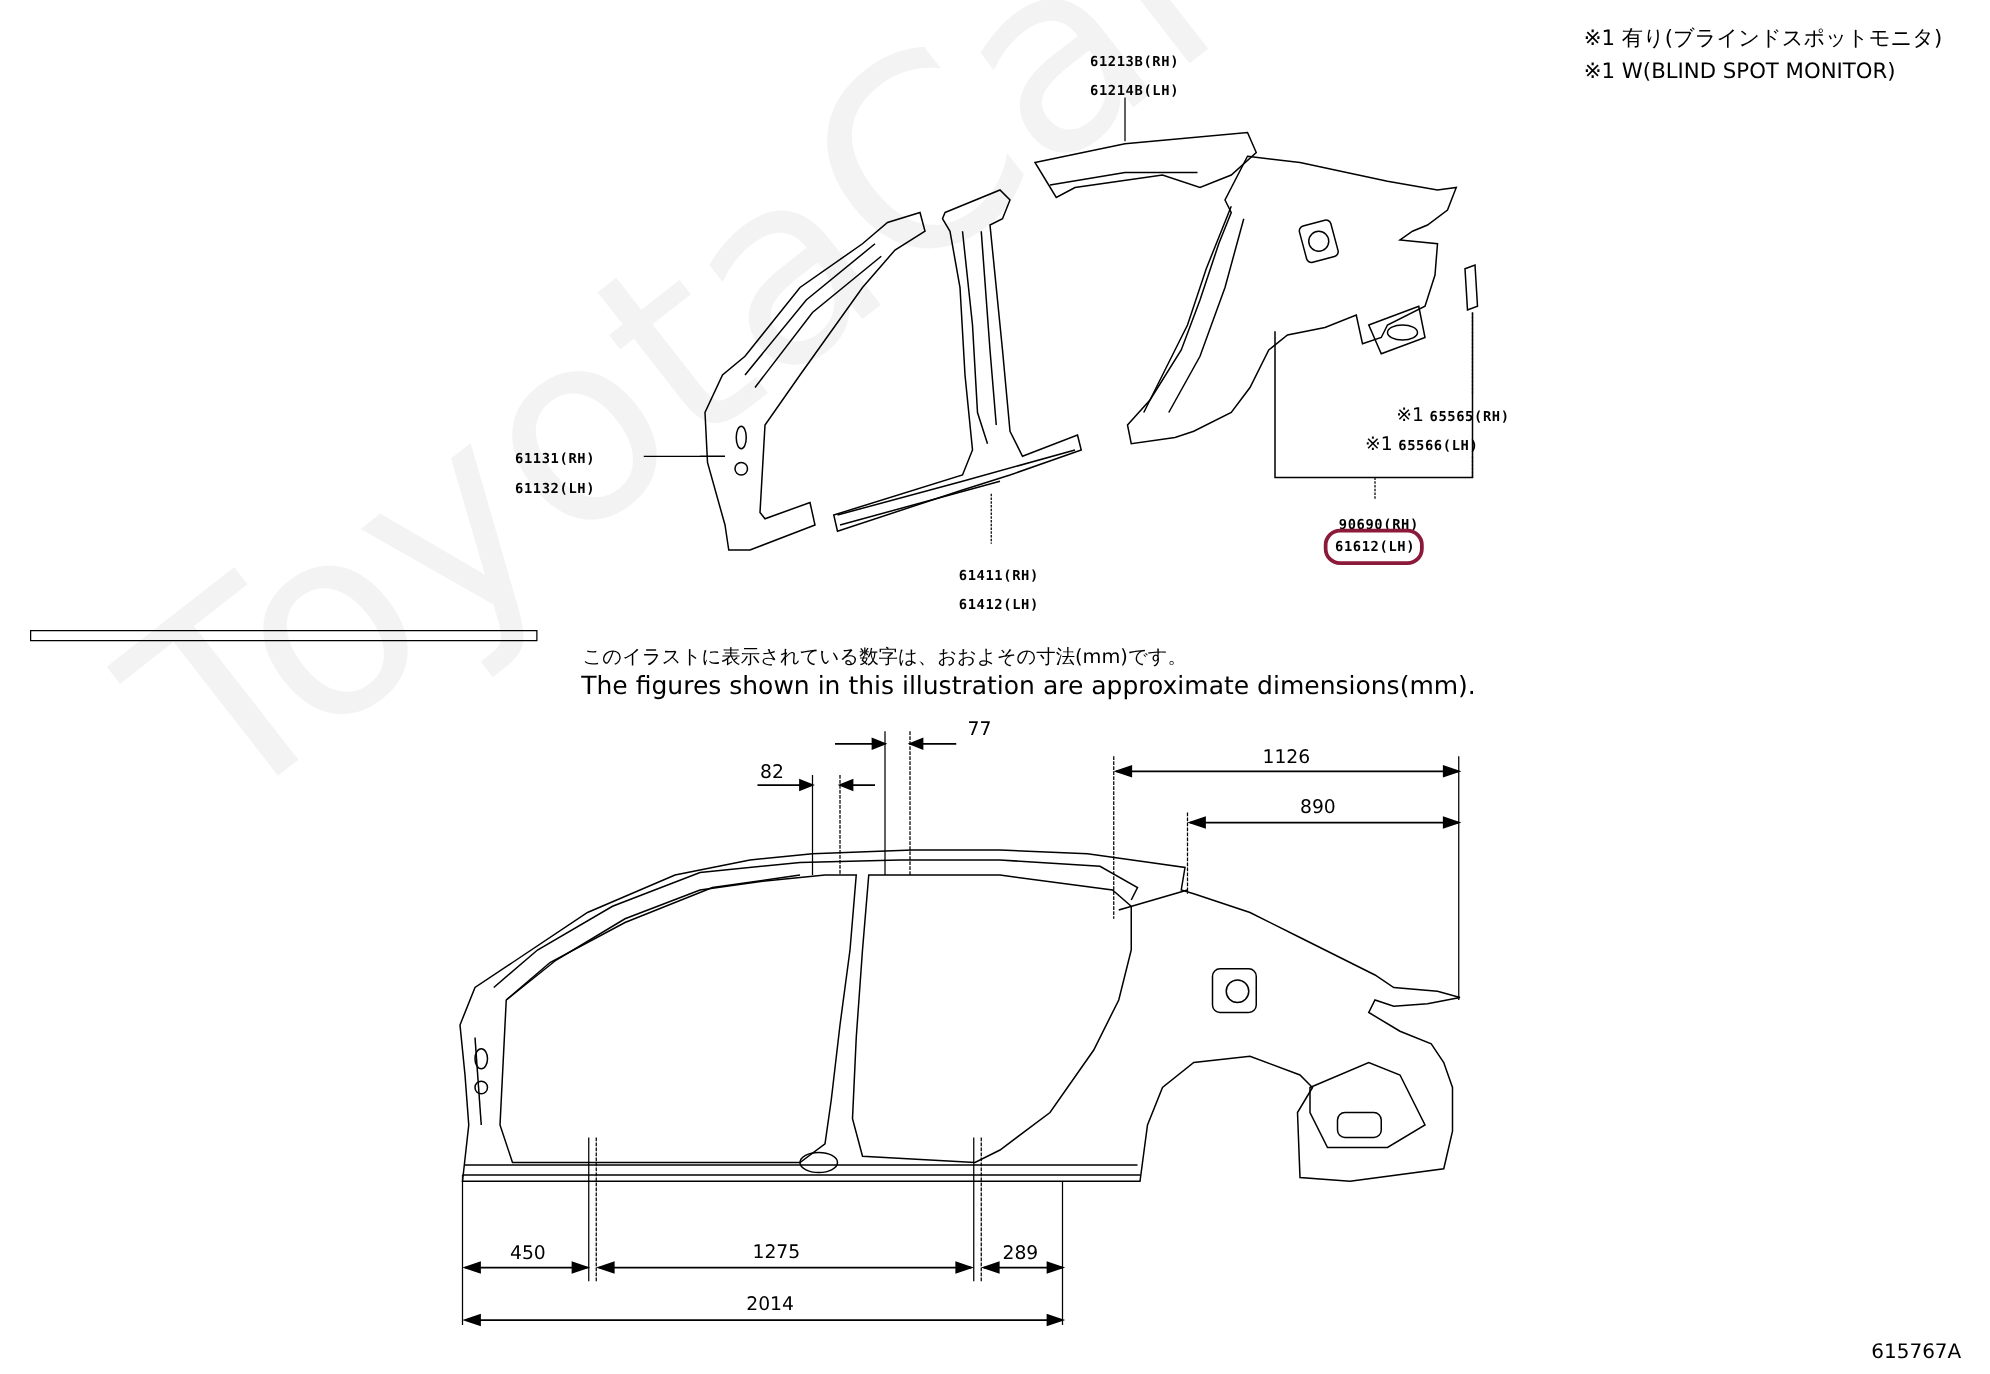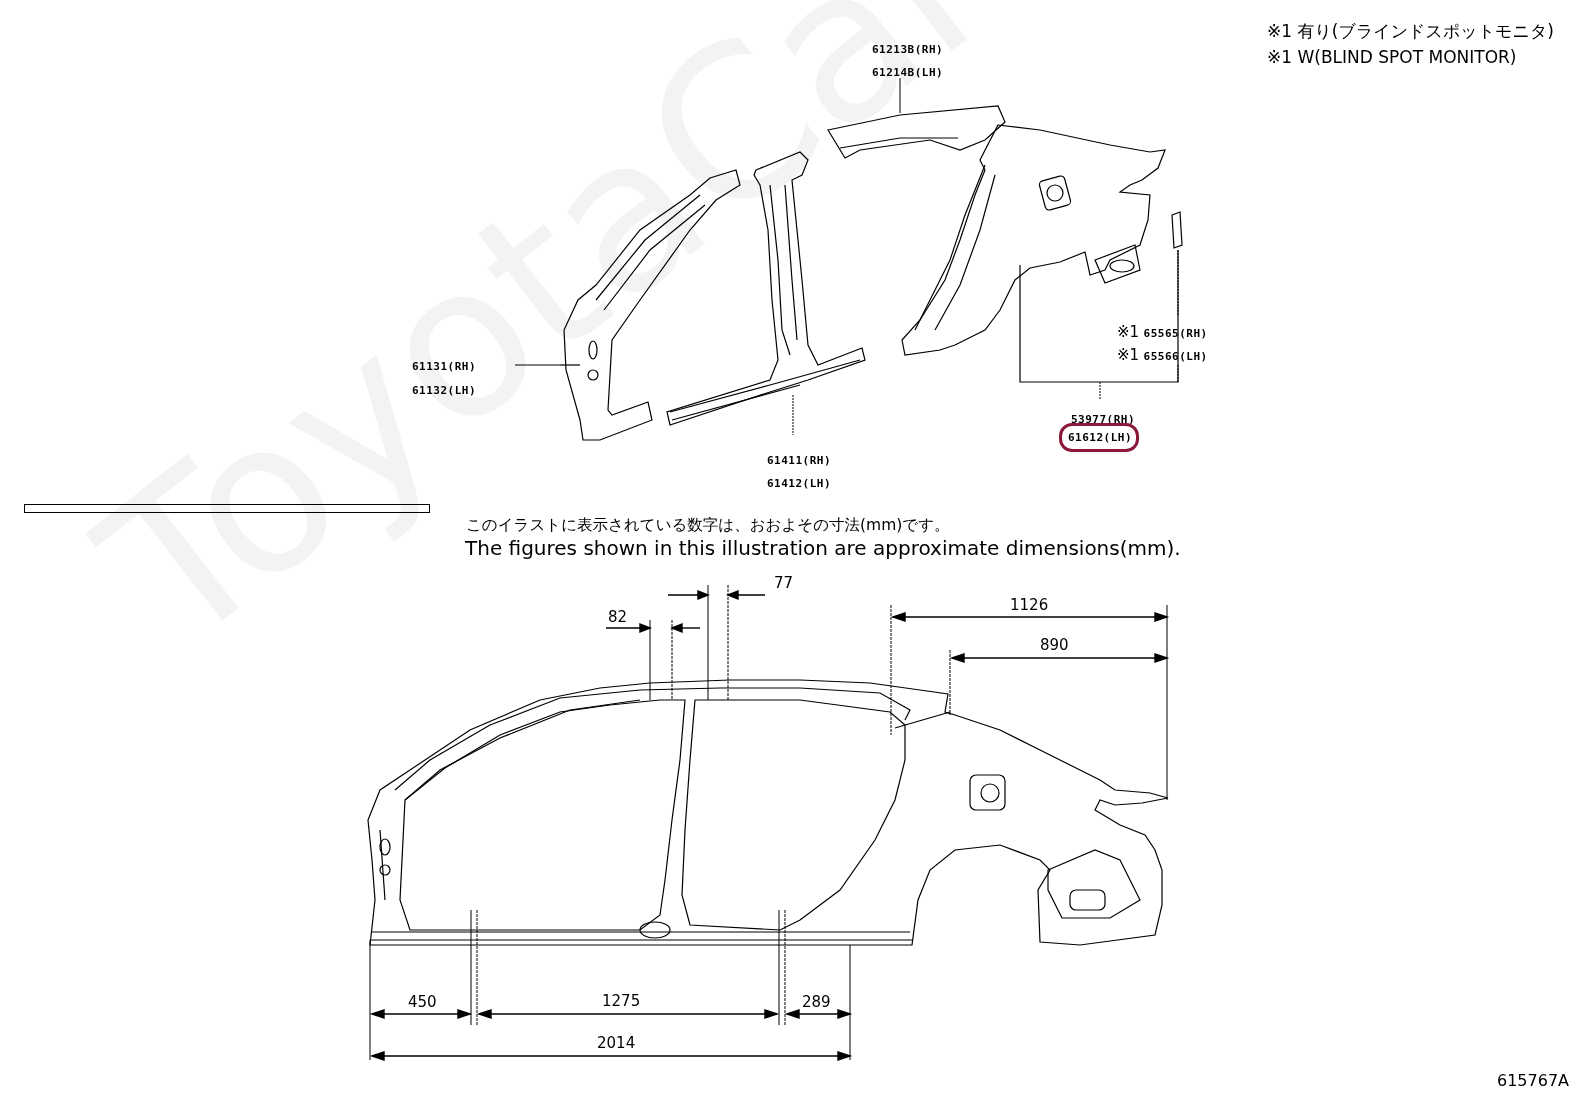--- a/index.html
+++ b/index.html
@@ -152,26 +152,26 @@
 <div class="abs pn" style="left:412px; top:343px;">61131(RH)</div>
 <div class="abs pn" style="left:412px; top:367px;">61132(LH)</div>
 
 <div class="abs pn" style="left:767px; top:437px;">61411(RH)</div>
 <div class="abs pn" style="left:767px; top:460px;">61412(LH)</div>
 
 <div class="abs" style="left:1117px; top:321px; white-space:nowrap;">
   <span class="note" style="font-size:15px;">※1</span>
   <span class="pn">65565(RH)</span>
 </div>
-<div class="abs" style="left:1117px; top:344px; white-space:nowrap;text-align:center;">
+<div class="abs" style="left:1092px; top:344px; white-space:nowrap;text-align:center;">
   <span class="note" style="font-size:15px;">※1</span>
   <span class="pn">65566(LH)</span>
 </div>
 
-<div class="abs pn" style="left:1071px; top:396px;">53977(RH)</div>
+<div class="abs pn" style="left:1071px; top:396px;">90690(RH)</div>
 <div class="abs pn hl" style="left:1059px; top:411px;border-radius:13px;">61612(LH)</div>
 
 <div class="abs cut-box" style="left:24px; top:504px; width:384px;">
 </div>
 
 <div class="abs note" style="left:466px; top:514px; font-size:15.5px;">このイラストに表示されている数字は、おおよその寸法(mm)です。</div>
 <div class="abs note" style="left:465px; top:537px; font-size:20px;">The figures shown in this illustration are approximate dimensions(mm).</div>
 
 <div class="abs dim" style="left:745px; top:574px;margin-left:29px;">77</div>
 <div class="abs dim" style="left:608px; top:608px;">82</div>

